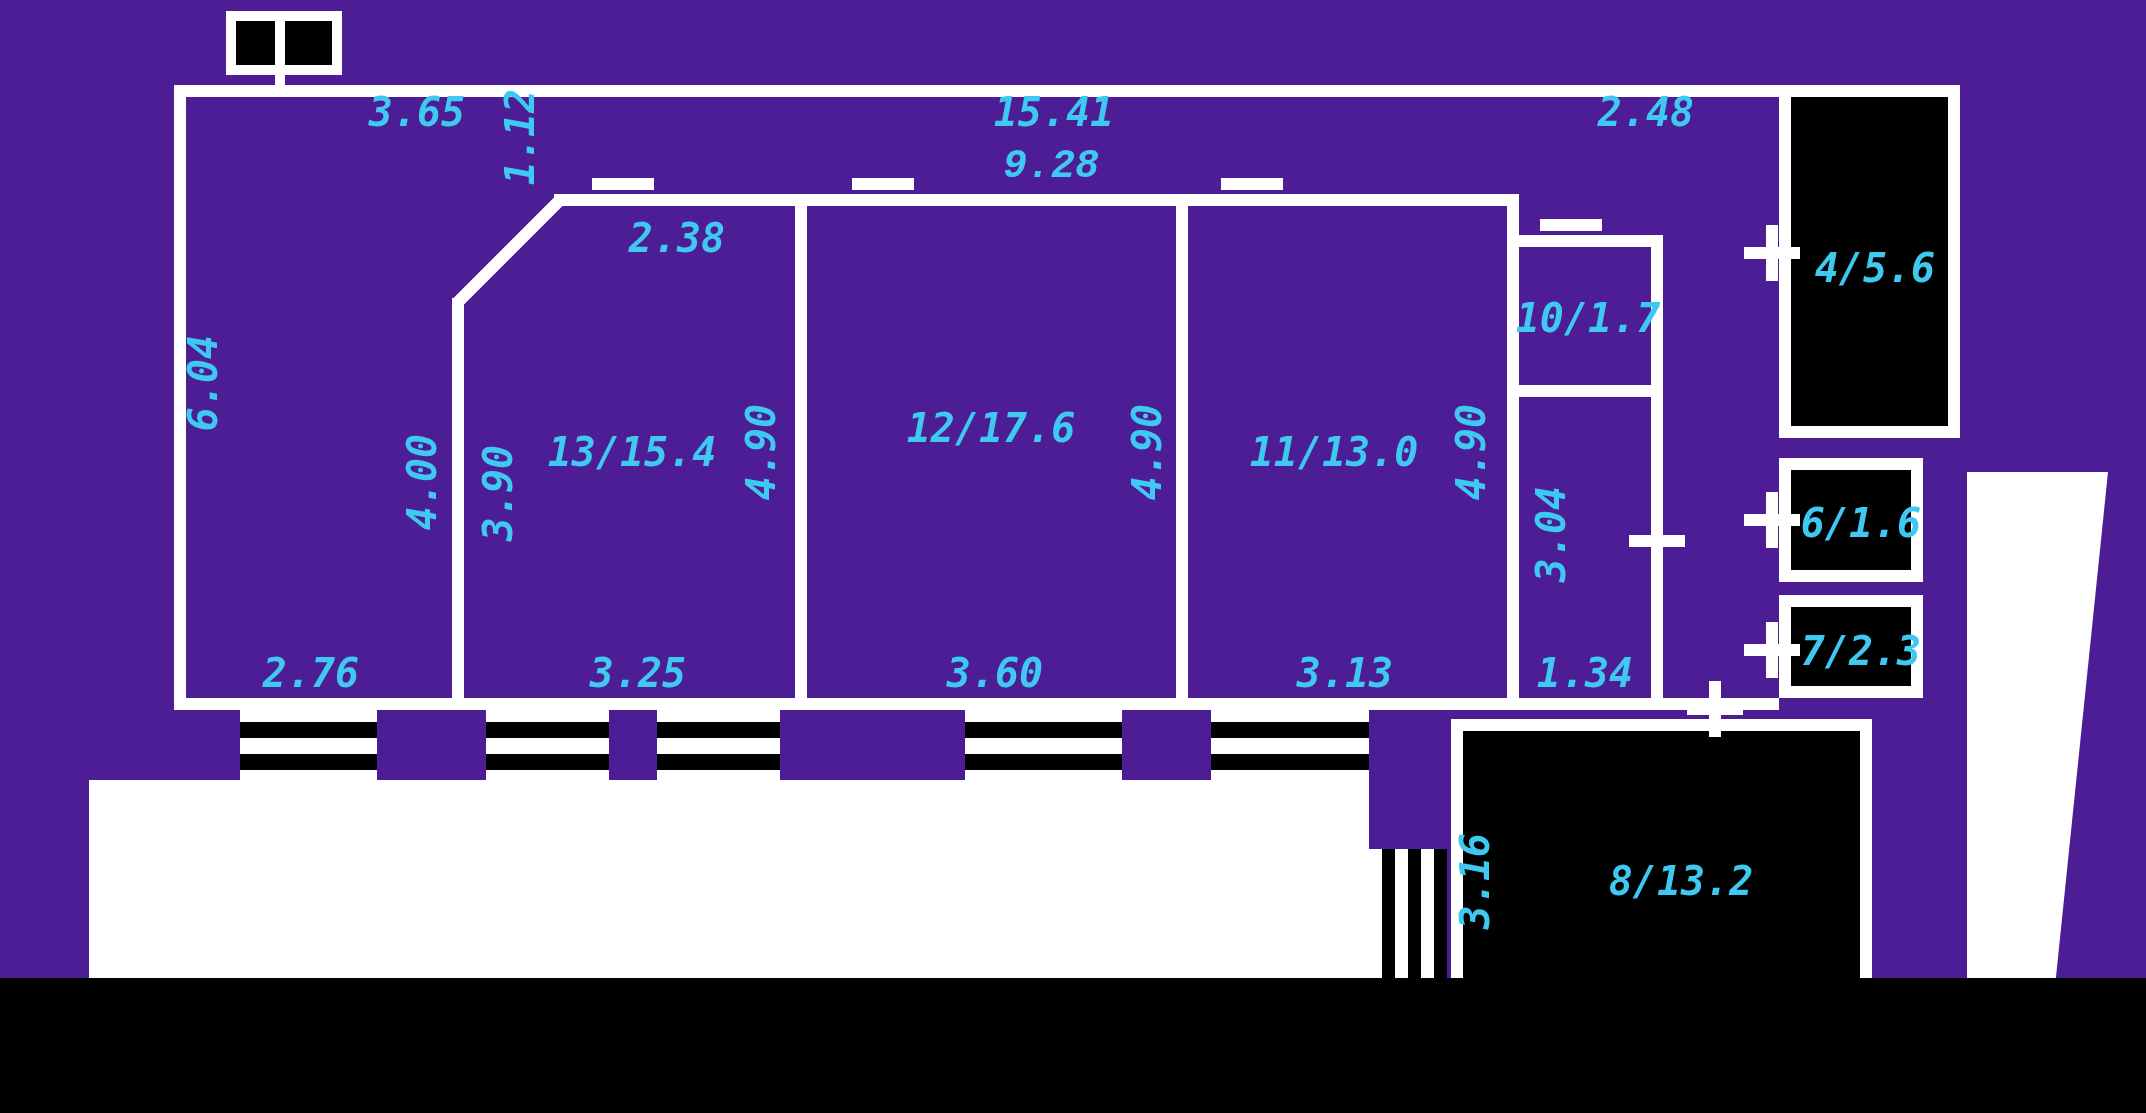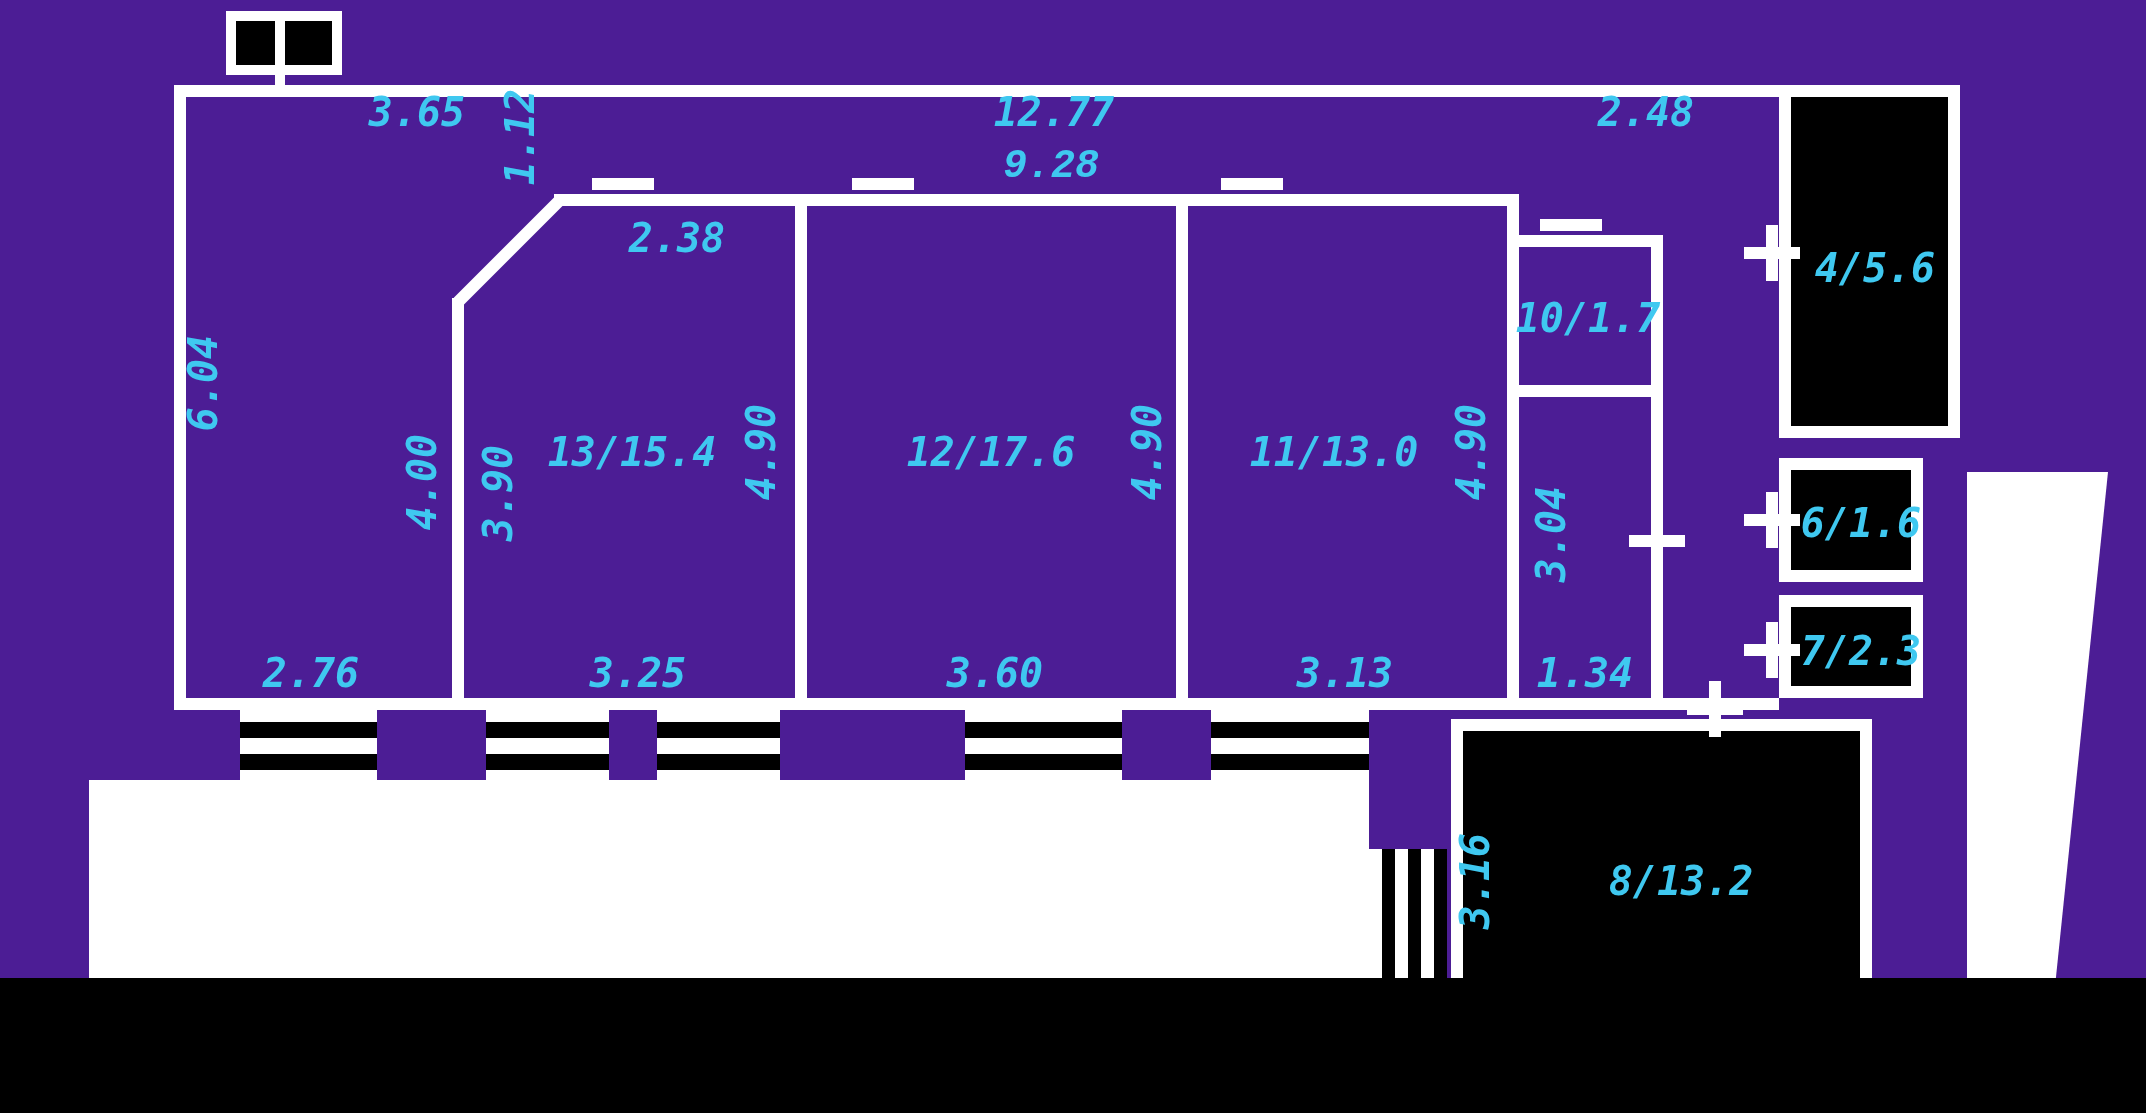--- a/index.html
+++ b/index.html
@@ -72,21 +72,21 @@
   <div class="lintel" style="left:1221px;top:178px;"></div>
   <div class="lintel" style="left:1540px;top:219px;"></div>
   <div class="plus" style="left:1744px;top:225px;"></div>
   <div class="plus" style="left:1744px;top:492px;"></div>
   <div class="plus" style="left:1744px;top:622px;"></div>
   <div class="plus" style="left:1629px;top:513px;"></div>
   <div class="plus" style="left:1687px;top:681px;"></div>
 
   <div class="lbl" style="left:417px;top:112px;">3.65</div>
   <div class="lbl rot" style="left:520px;top:137px;">1.12</div>
-  <div class="lbl" style="left:1054px;top:112px;">12.77</div>
+  <div class="lbl" style="left:1054px;top:112px;">15.41</div>
   <div class="lbl" style="left:1051px;top:167px;font-family:Liberation Mono, monospace;">9.28</div>
   <div class="lbl" style="left:1646px;top:112px;">2.48</div>
   <div class="lbl" style="left:677px;top:238px;">2.38</div>
   <div class="lbl rot" style="left:203px;top:383px;">6.04</div>
   <div class="lbl rot" style="left:422px;top:482px;">4.00</div>
   <div class="lbl rot" style="left:498px;top:493px;">3.90</div>
   <div class="lbl rot" style="left:761px;top:452px;">4.90</div>
   <div class="lbl rot" style="left:1147px;top:452px;">4.90</div>
   <div class="lbl rot" style="left:1471px;top:452px;">4.90</div>
   <div class="lbl rot" style="left:1551px;top:534px;">3.04</div>
@@ -97,16 +97,16 @@
   <div class="lbl" style="left:1585px;top:673px;">1.34</div>
   <div class="lbl rot" style="left:1475px;top:881px;">3.16</div>
   <div class="lbl" style="left:1663px;top:999px;">4.00</div>
 
   <div class="lbl" style="left:1875px;top:268px;">4/5.6</div>
   <div class="lbl" style="left:1861px;top:523px;">6/1.6</div>
   <div class="lbl" style="left:1861px;top:651px;">7/2.3</div>
   <div class="lbl" style="left:1681px;top:881px;">8/13.2</div>
   <div class="lbl" style="left:1588px;top:318px;text-align:right;">10/1.7</div>
   <div class="lbl" style="left:1334px;top:452px;">11/13.0</div>
-  <div class="lbl" style="left:991px;top:452px;">12/17.6</div>
+  <div class="lbl" style="left:991px;top:428px;">12/17.6</div>
   <div class="lbl" style="left:632px;top:452px;">13/15.4</div>
 
 </div>
 
 </body></html>

